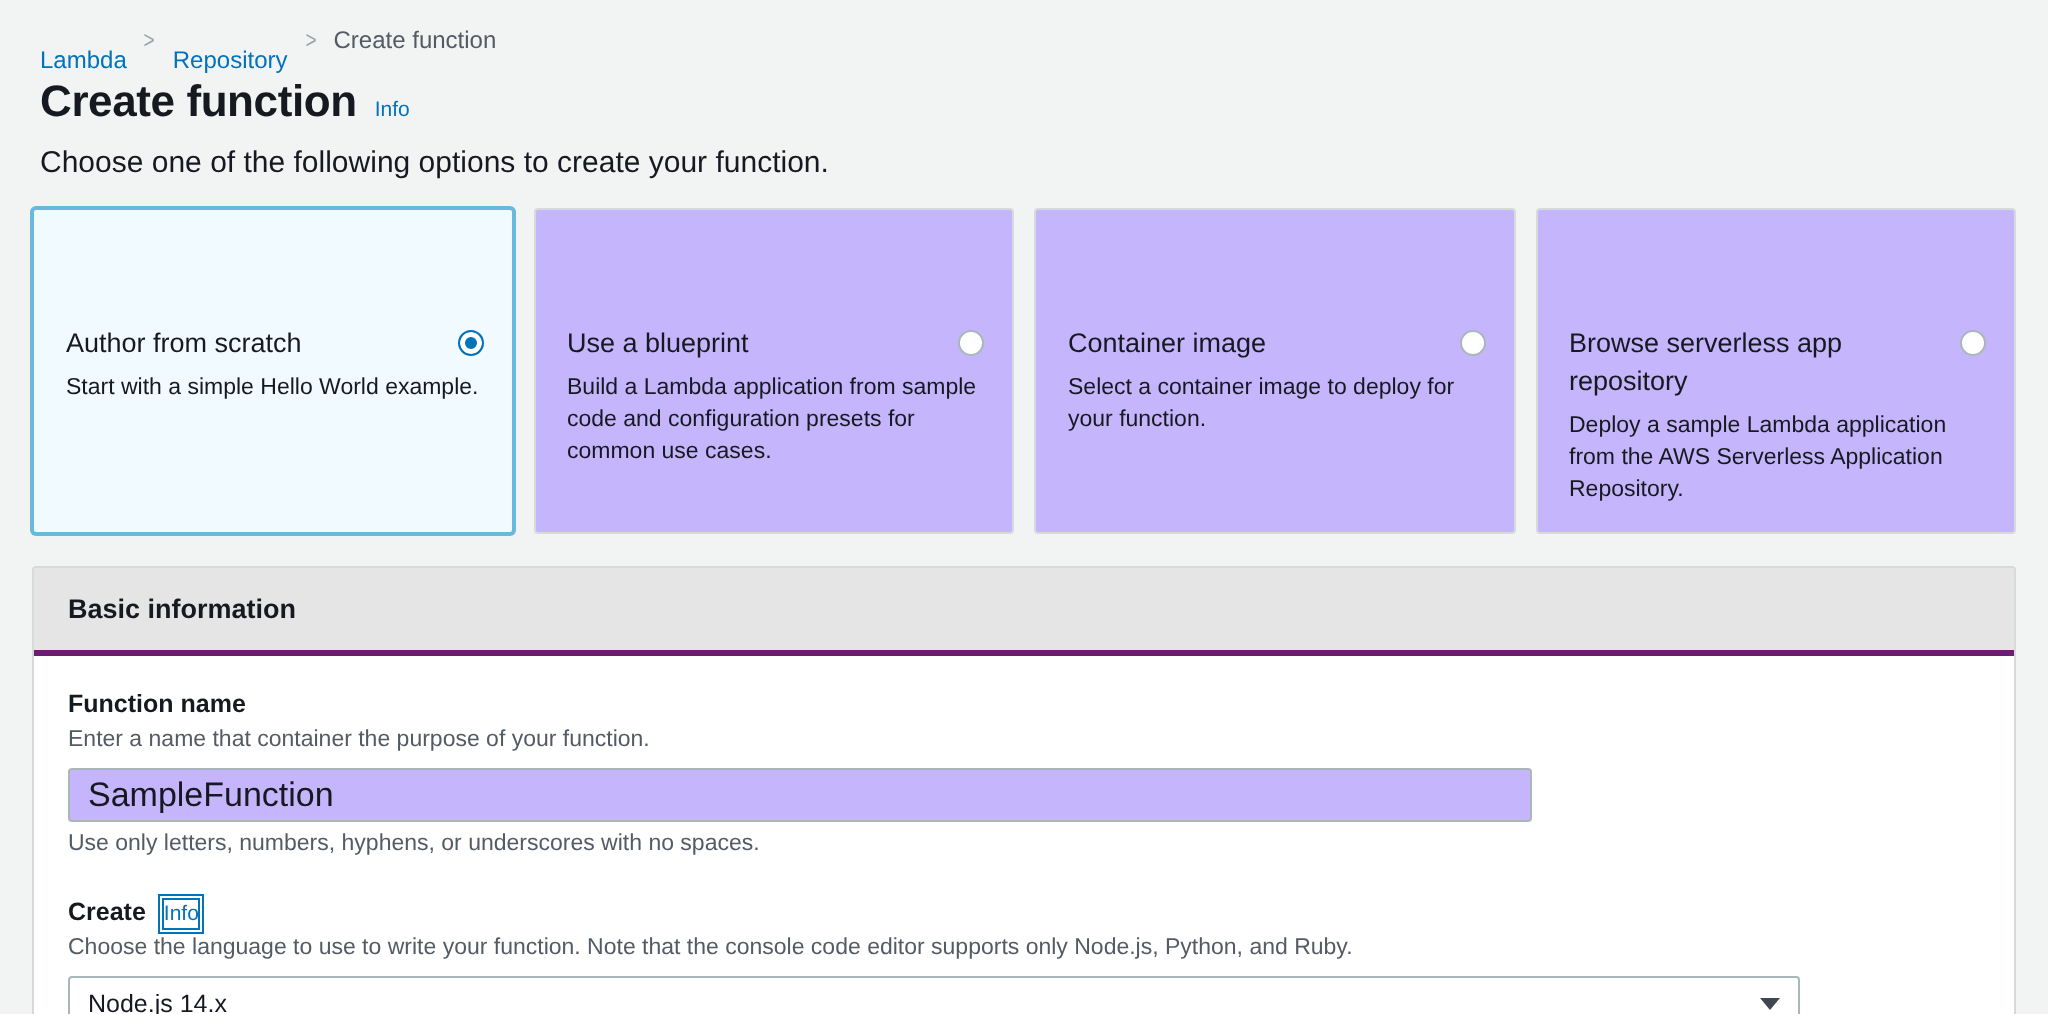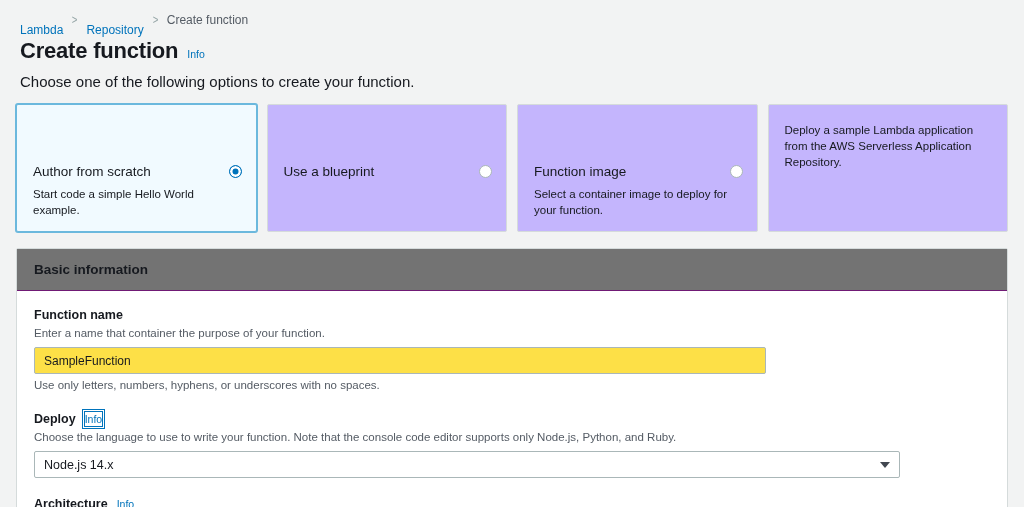--- a/index.html
+++ b/index.html
@@ -120,22 +120,22 @@
   }
 
   
   .panel {
     margin: 16px 16px 0 16px;
     background: #ffffff;
     border: 1px solid #d5dbdb;
     border-radius: 2px;
   }
   .panel-head {
-    background: #737373;
-    border-bottom: 1px solid #701a75;
+    background: #e5e5e5;
+    border-bottom: 3px solid #701a75;
     padding: 11px 16px 11px 17px;
   }
   .panel-head-title {
     font-size: 13.5px;
     font-weight: bold;
     line-height: 19px;
     color: #16191f;
   }
   .panel-body { padding: 16px 17px 14px 17px; }
 
@@ -160,23 +160,23 @@
     margin-top: 3px;
   }
 
   .text-input {
     display: block;
     width: 732px;
     height: 27px;
     margin-top: 6px;
     padding: 0 9px;
     font-family: "Liberation Sans", sans-serif;
-    font-size: 12px;
-    color: #16191f;
-    background: #fde047;
+    font-size: 17px;
+    color: #16191f;
+    background: #c4b5fd;
     border: 1px solid #aab7b8;
     border-radius: 2px;
     outline: none;
   }
 
   .select-wrap { position: relative; width: 866px; margin-top: 6px; }
   .select-box {
     width: 100%;
     height: 27px;
     padding: 0 28px 0 9px;
@@ -222,39 +222,44 @@
   <div class="page-sub">Choose one of the following options to create your function.</div>
 </div>
 
 <div class="cards">
 
   <div class="card selected">
     <div class="card-head">
       <span class="card-title">Author from scratch</span>
       <span class="radio-dot on"></span>
     </div>
-    <div class="card-desc">Start code a simple Hello World example.</div>
+    <div class="card-desc">Start with a simple Hello World example.</div>
   </div>
 
   <div class="card">
     <div class="card-head">
       <span class="card-title">Use a blueprint</span>
       <span class="radio-dot"></span>
     </div>
+    <div class="card-desc">Build a Lambda application from sample code and configuration presets for common use cases.</div>
   </div>
 
   <div class="card">
     <div class="card-head">
-      <span class="card-title">Function image</span>
+      <span class="card-title">Container image</span>
       <span class="radio-dot"></span>
     </div>
     <div class="card-desc">Select a container image to deploy for your function.</div>
   </div>
 
   <div class="card">
+    <div class="card-head">
+      <span class="card-title">Browse serverless app repository</span>
+      <span class="radio-dot"></span>
+    </div>
     <div class="card-desc">Deploy a sample Lambda application from the AWS Serverless Application Repository.</div>
   </div>
 
 </div>
 
 <div class="panel">
 
   <div class="panel-head">
     <span class="panel-head-title">Basic information</span>
   </div>
@@ -267,21 +272,21 @@
       </div>
       <div class="field-hint">Enter a name that container the purpose of your function.</div>
       <input class="text-input" type="text" value="SampleFunction" style="">
       <div class="field-foot">Use only letters, numbers, hyphens, or underscores with no spaces.</div>
     </div>
 
     <div class="group-gap"></div>
 
     <div class="field">
       <div class="field-label-row">
-        <span class="field-label">Deploy</span>
+        <span class="field-label">Create</span>
         <span class="info-link focused">Info</span>
       </div>
       <div class="field-hint">Choose the language to use to write your function. Note that the console code editor supports only Node.js, Python, and Ruby.</div>
       <div class="select-wrap">
         <div class="select-box">
           <span>Node.js 14.x</span>
         </div>
         <span class="select-caret"></span>
       </div>
     </div>

